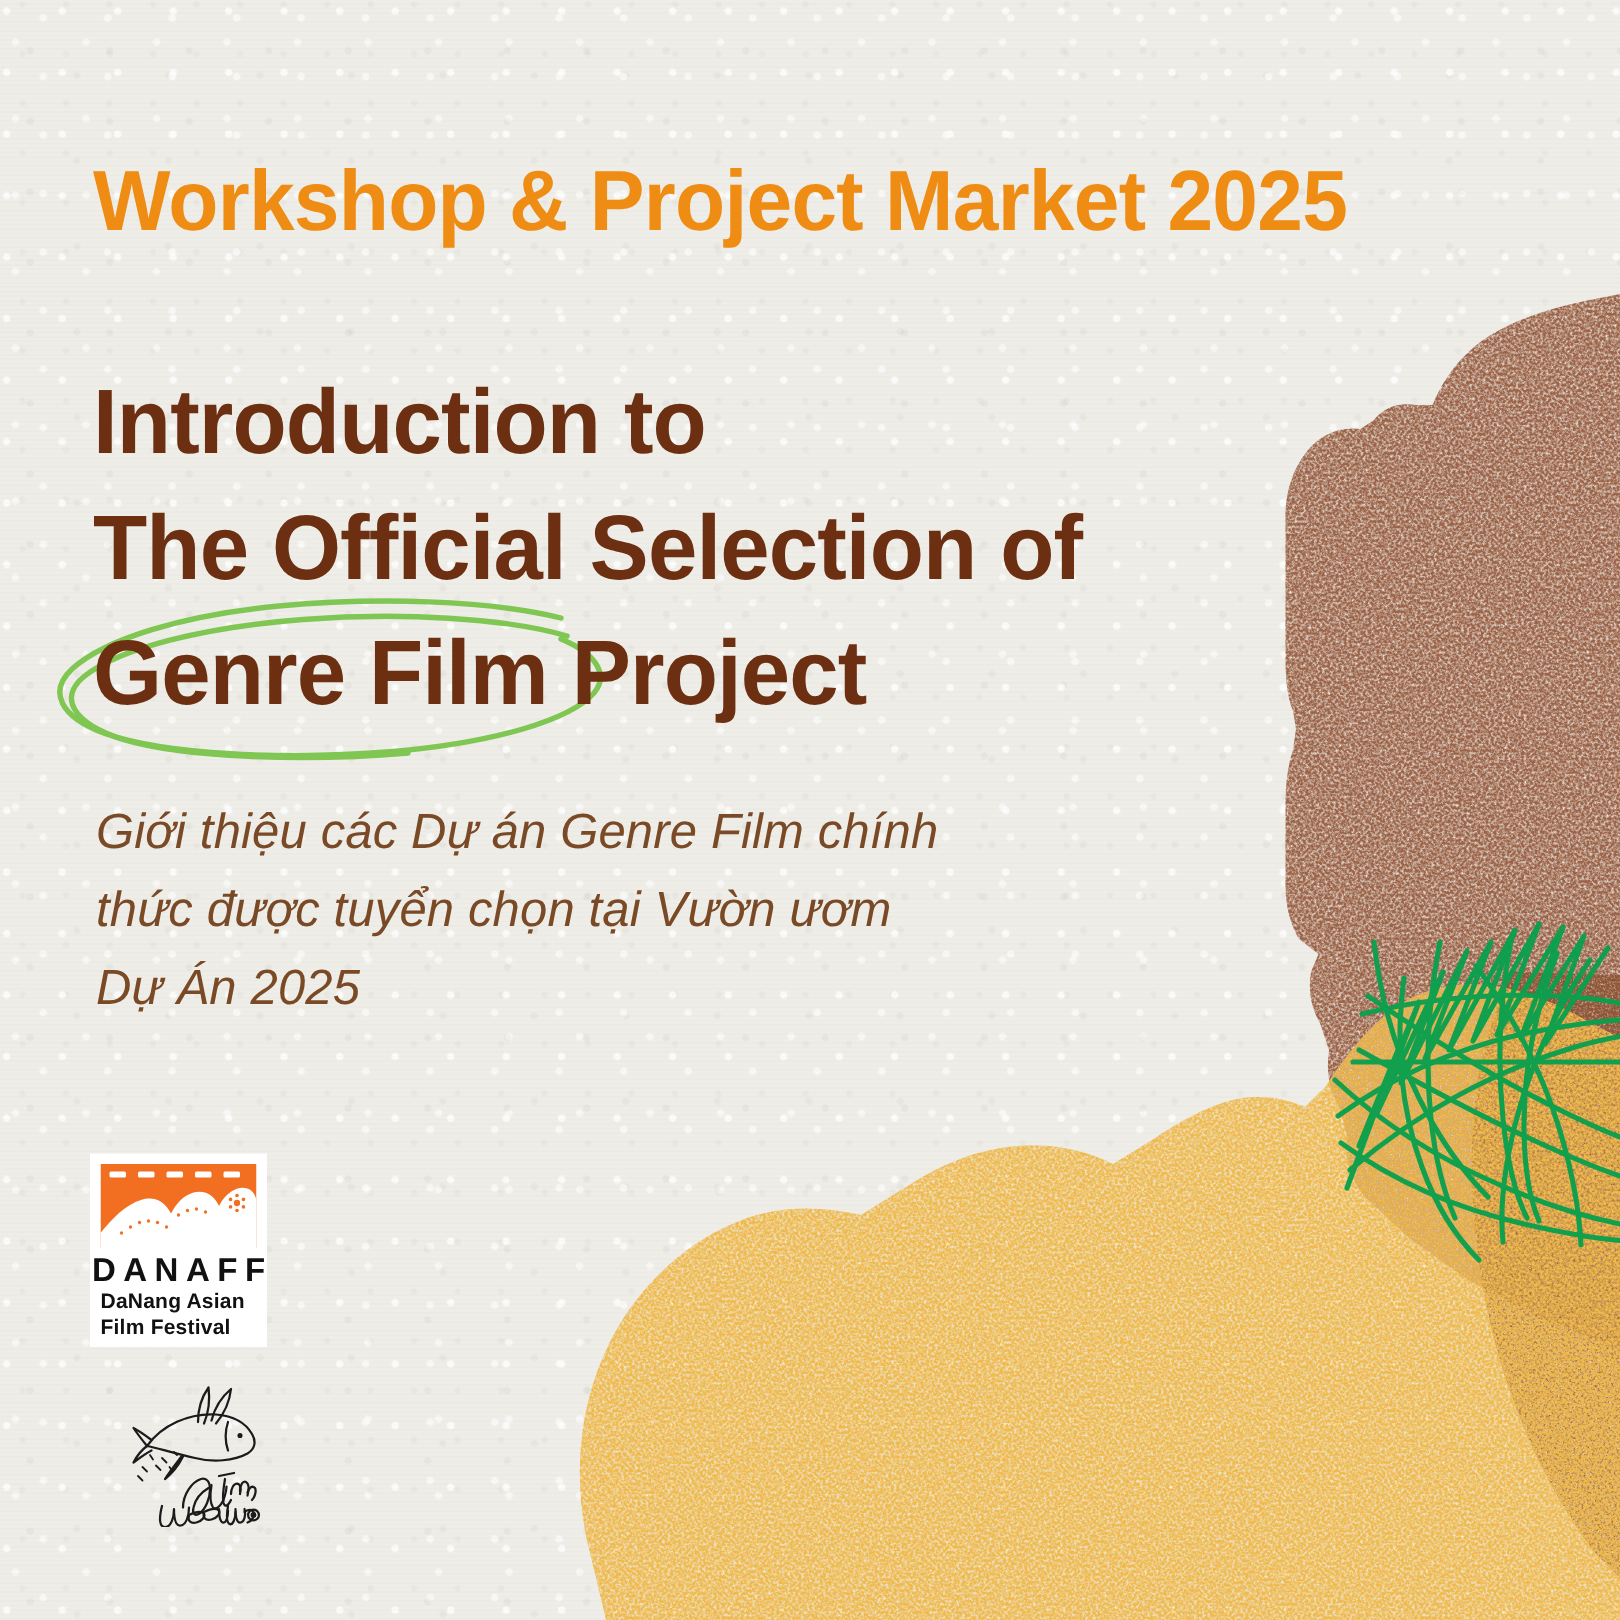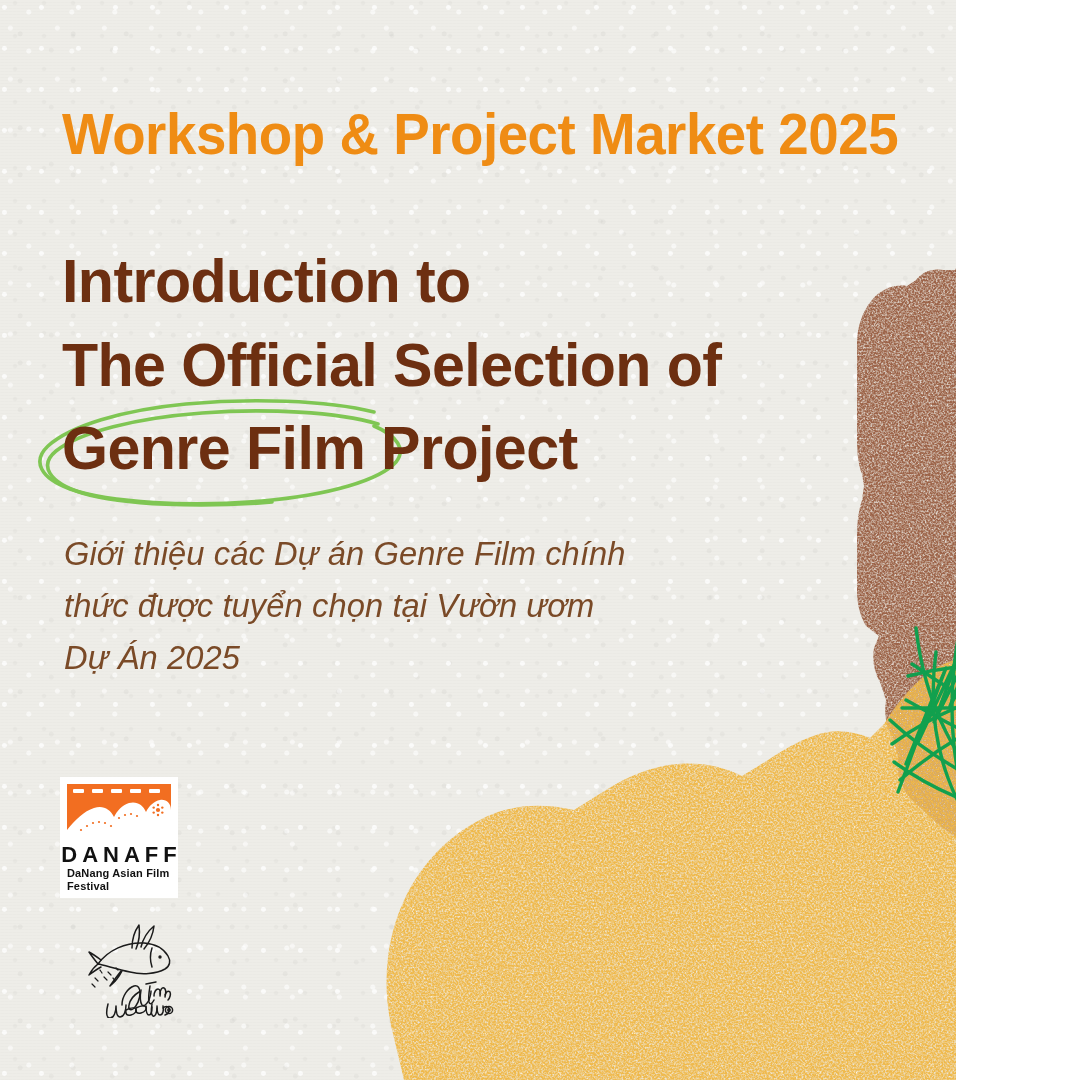--- a/index.html
+++ b/index.html
@@ -2,21 +2,21 @@
 <html><head>
 <meta charset="utf-8">
 <style>
   html, body {
     margin: 0;
     padding: 0;
     background: #ffffff;
   }
   #poster {
     position: relative;
-    width: 956px;
+    width: 1080px;
     height: 1080px;
     overflow: hidden;
     background-color: #eeede8;
     font-family: "Liberation Sans", sans-serif;
   }
 
   
   .paper-grain {
     position: absolute;
     inset: 0;
@@ -141,21 +141,21 @@
     font-weight: 700;
     font-size: 22px;
     letter-spacing: 5px;
     line-height: 1.05;
     margin-top: 3px;
     padding-left: 5px;
   }
   .danaff-sub {
     color: #111111;
     font-weight: 700;
-    font-size: 11px;
+    font-size: 14px;
     letter-spacing: .15px;
     line-height: 1.2;
     margin-top: 1px;
   }
   .autumn-logo { width: 92px; height: 98px; display: block; }
 </style>
 </head>
 <body>
 
 <div id="poster">

